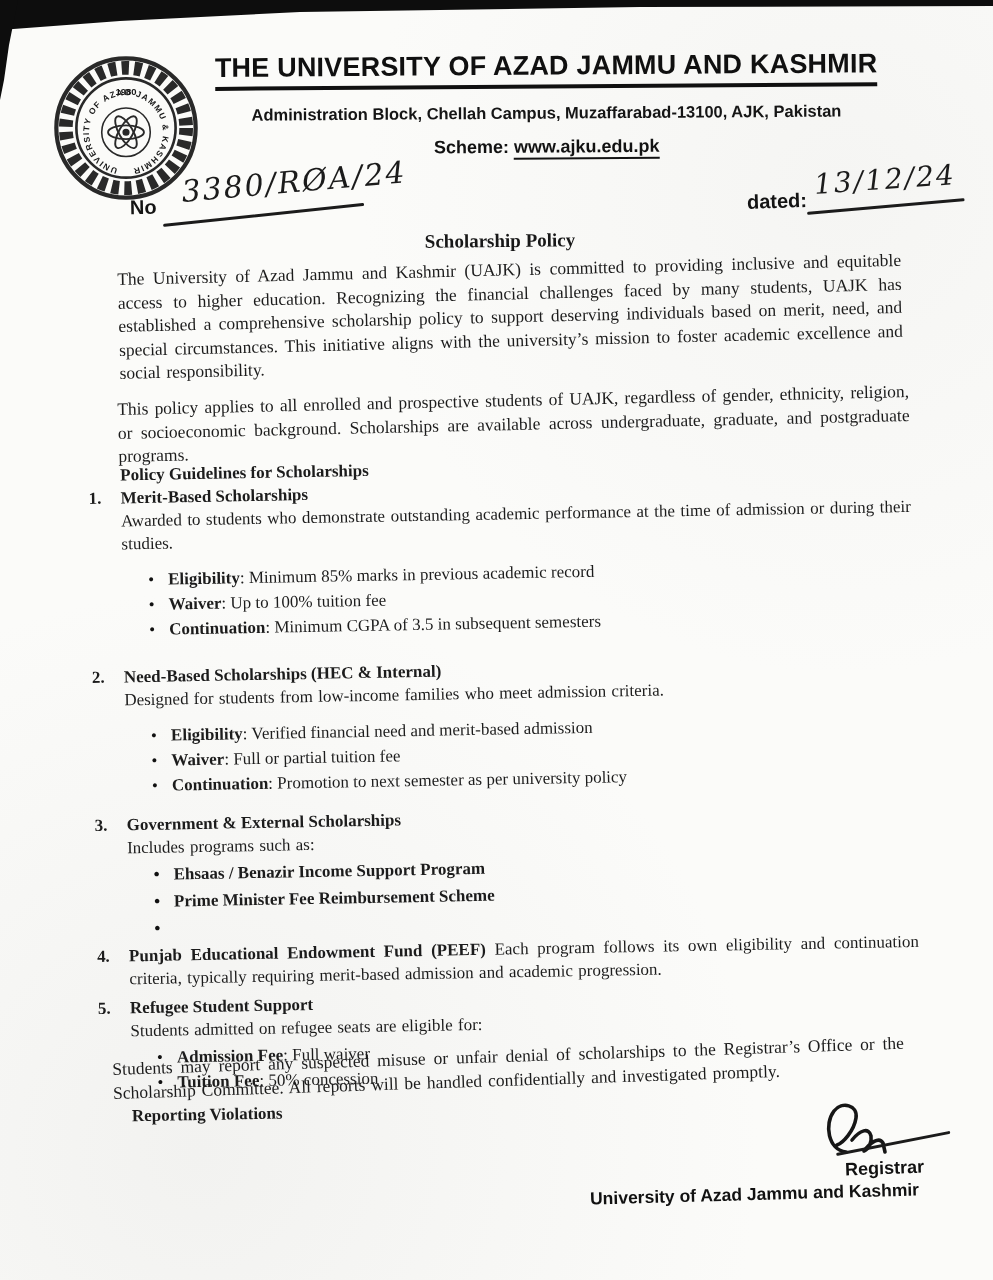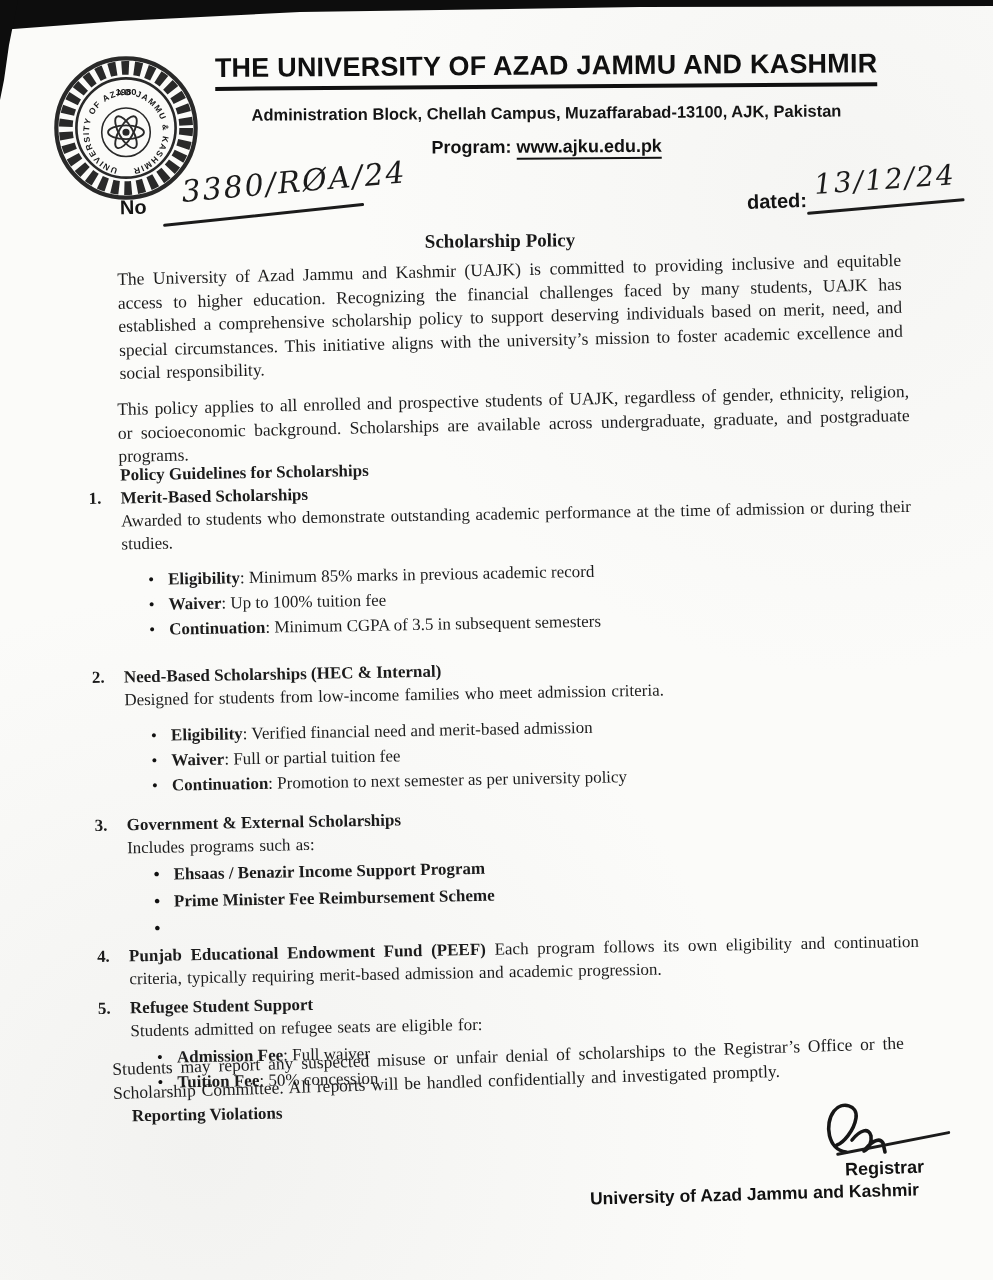--- a/index.html
+++ b/index.html
@@ -93,26 +93,26 @@
     <textPath href="#ringPath" startOffset="8">UNIVERSITY OF AZAD JAMMU &amp; KASHMIR</textPath>
   </text>
 </svg>
 
 <div class="abs header-block">
   <div>
     <span class="uni-name">THE UNIVERSITY OF AZAD JAMMU AND KASHMIR</span>
   </div>
   <div class="uni-address">Administration Block, Chellah Campus, Muzaffarabad-13100, AJK, Pakistan</div>
   <div class="uni-website">
-    <span>Program:</span>
+    <span>Scheme:</span>
     <span class="url">www.ajku.edu.pk</span>
   </div>
 </div>
 
-<div class="abs ref-label" style="left:120px;top:196px;transform:rotate(-1deg);">No</div>
+<div class="abs ref-label" style="left:130px;top:196px;transform:rotate(-1deg);">No</div>
 <div class="abs handwriting" style="left:180px;top:174px;transform:rotate(-5deg);transform-origin:left top;">3380/RØA/24</div>
 <div class="abs hand-line" style="left:163px;top:224px;width:202px;transform:rotate(-6deg);transform-origin:left top;"></div>
 
 <div class="abs ref-label" style="left:747px;top:190px;transform:rotate(-2deg);">dated:</div>
 <div class="abs handwriting" style="left:813px;top:168px;font-size:28px;transform:rotate(-4deg);transform-origin:left top;">13/12/24</div>
 <div class="abs hand-line" style="left:807px;top:212px;width:158px;transform:rotate(-5deg);transform-origin:left top;"></div>
 
 <div class="abs doc-title">Scholarship Policy</div>
 
 <div class="abs para para1">The University of Azad Jammu and Kashmir (UAJK) is committed to providing inclusive and equitable access to higher education. Recognizing the financial challenges faced by many students, UAJK has established a comprehensive scholarship policy to support deserving individuals based on merit, need, and special circumstances. This initiative aligns with the university’s mission to foster academic excellence and social responsibility.</div>

